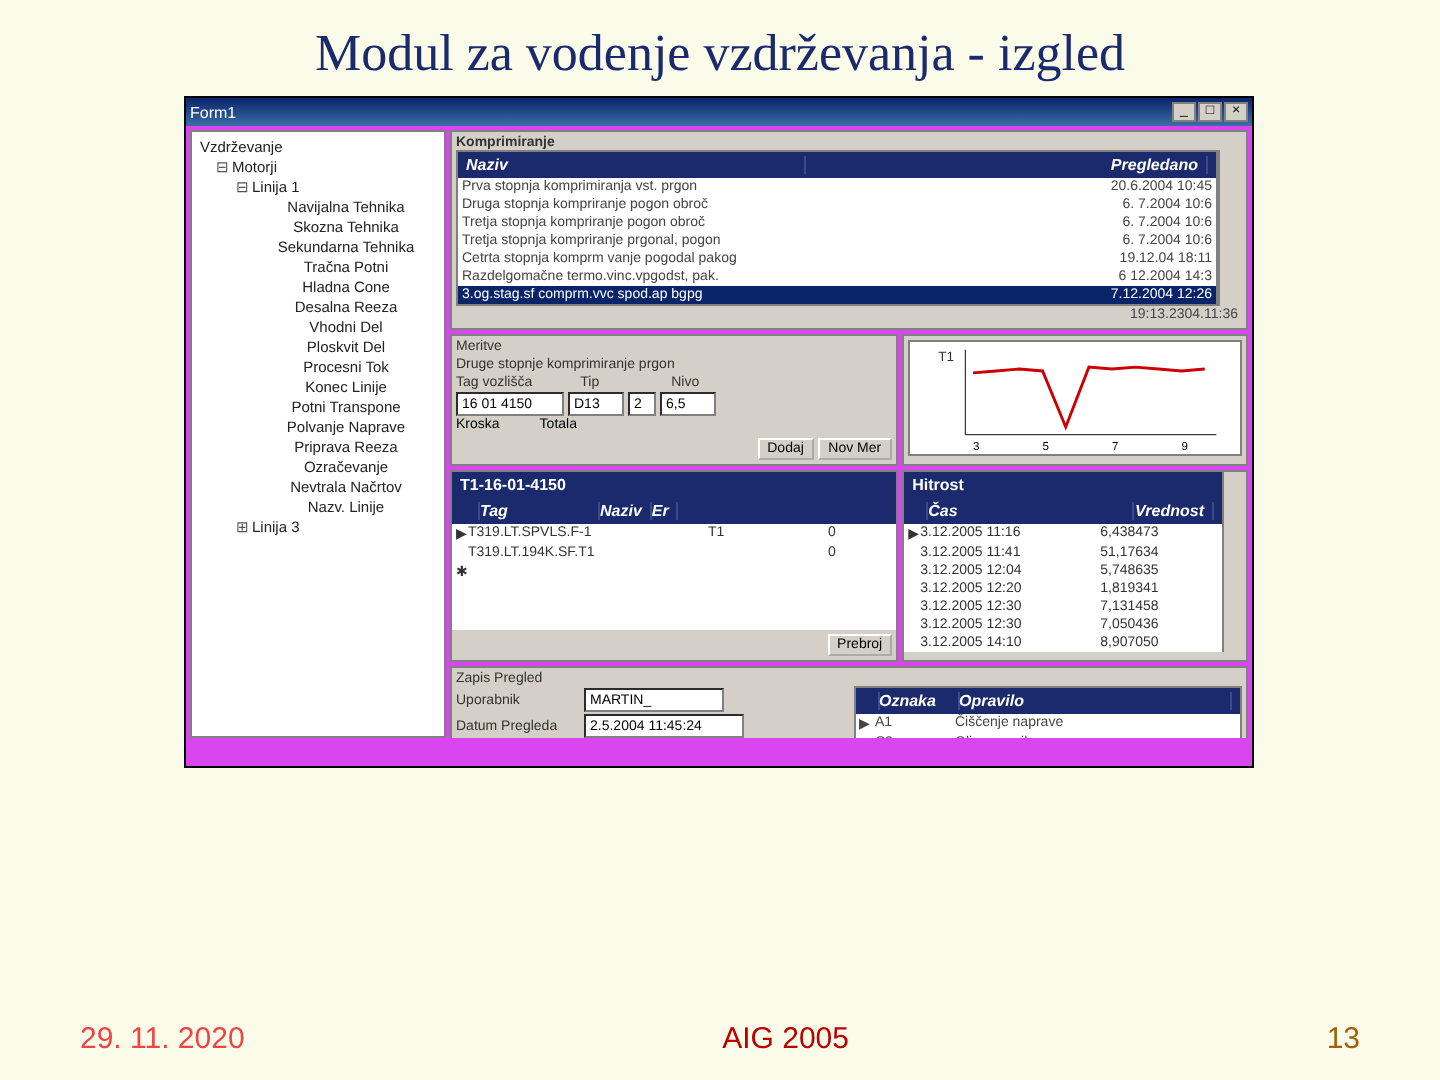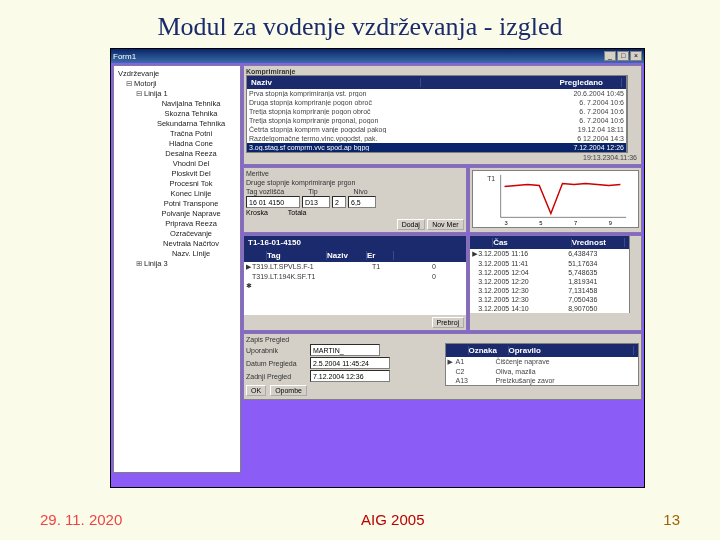--- a/index.html
+++ b/index.html
@@ -1,33 +1,33 @@
 <!DOCTYPE html>
 <html><head>
 <meta charset="utf-8">
 <style>
   * { box-sizing: border-box; margin: 0; padding: 0; }
   body { font-family: Arial, sans-serif; background: #fafbe8; width: 720px; height: 540px; position: relative; overflow: hidden; }
   .slide-title { font-family: "Times New Roman", serif; font-size: 26px; color: #1a2a6c; text-align: center; padding: 12px 0 8px; }
-  .app-window { position: absolute; left: 110px; top: 48px; width: 535px; height: 440px; background: #8b5cf6; border: 1px solid #000; font-size: 8px; }
+  .app-window { position: absolute; left: 92px; top: 48px; width: 535px; height: 336px; background: #d946ef; border: 1px solid #000; font-size: 8px; }
   .titlebar { background: linear-gradient(#0a246a,#3a6ea5); height: 14px; display: flex; align-items: center; padding: 0 2px; color: #fff; }
   .titlebar .tb-title { flex: 1; font-size: 8px; }
   .titlebar .win-btn { width: 12px; height: 10px; background: #d4d0c8; border: 1px solid #808080; margin-left: 1px; text-align: center; line-height: 8px; color: #000; font-size: 7px; }
   .menubar { background: #d4d0c8; border-bottom: 1px solid #808080; padding: 1px 4px; font-size: 8px; color: #333; }
   .content { display: flex; height: calc(100% - 26px); }
   .tree { width: 128px; background: #fff; border: 1px solid #808080; margin: 2px; padding: 2px 4px; font-size: 7.5px; overflow: hidden; }
   .tree-item { white-space: nowrap; padding: 0.5px 0; color: #222; }
   .tree-item.l1 { padding-left: 8px; }
   .tree-item.l2 { padding-left: 18px; }
   .tree-item.l3 { padding-left: 28px; text-align: center; }
   .box { color: #555; display: inline-block; width: 8px; }
   .right { flex: 1; margin: 2px 2px 2px 0; display: flex; flex-direction: column; gap: 2px; overflow: hidden; }
   .panel { background: #d4d0c8; border: 1px solid #808080; padding: 2px; }
   .grid-head { background: #1a2a6c; color: #fff; font-weight: bold; padding: 2px 4px; font-size: 8px; display: flex; }
-  .grid-head span { border-right: 1px solid #3a4a8c; padding-right: 18px; }
+  .grid-head span { border-right: 1px solid #3a4a8c; padding-right: 4px; font-style: italic; }
   .grid { background: #fff; border: 1px solid #808080; }
   .grid-row { display: flex; font-size: 7px; padding: 1px 2px; color: #444; }
   .grid-row.sel { background: #0a246a; color: #fff; }
   .c1 { width: 170px; white-space: nowrap; overflow: hidden; }
   .c2 { flex: 1; text-align: right; white-space: nowrap; }
   .row-split { display: flex; gap: 2px; }
   .label { font-size: 7px; color: #333; }
   .field { background: #fff; border: 1px inset #808080; padding: 1px 2px; font-size: 7px; display: inline-block; height: 12px; line-height: 10px; }
   .btn { background: #d4d0c8; border: 1px outset #fff; padding: 1px 4px; font-size: 7px; display: inline-block; }
   .chart { background: #fff; border: 1px solid #808080; height: 58px; position: relative; }
@@ -202,20 +202,21 @@
               <span></span>
               <span></span>
               <span></span>
             </div>
           <div style="height:24px;background:#fff;"></div>
           <div style="text-align:right;padding:2px;"><span class="btn">Prebroj</span></div>
         </div>
         <div class="panel" style="flex:1;padding:0;">
           <div style="display:flex;">
             <div style="flex:1;">
+              <div class="bluebar">Hitrost</div>
               <div class="grid-head hit-head">
                 <span style="width:8px;"></span>
                 <span>Čas</span>
                 <span>Vrednost</span>
               </div>
               <div class="hit-row">
                   <span>▶</span>
                   <span>3.12.2005 11:16</span>
                   <span>6,438473</span>
                 </div>

